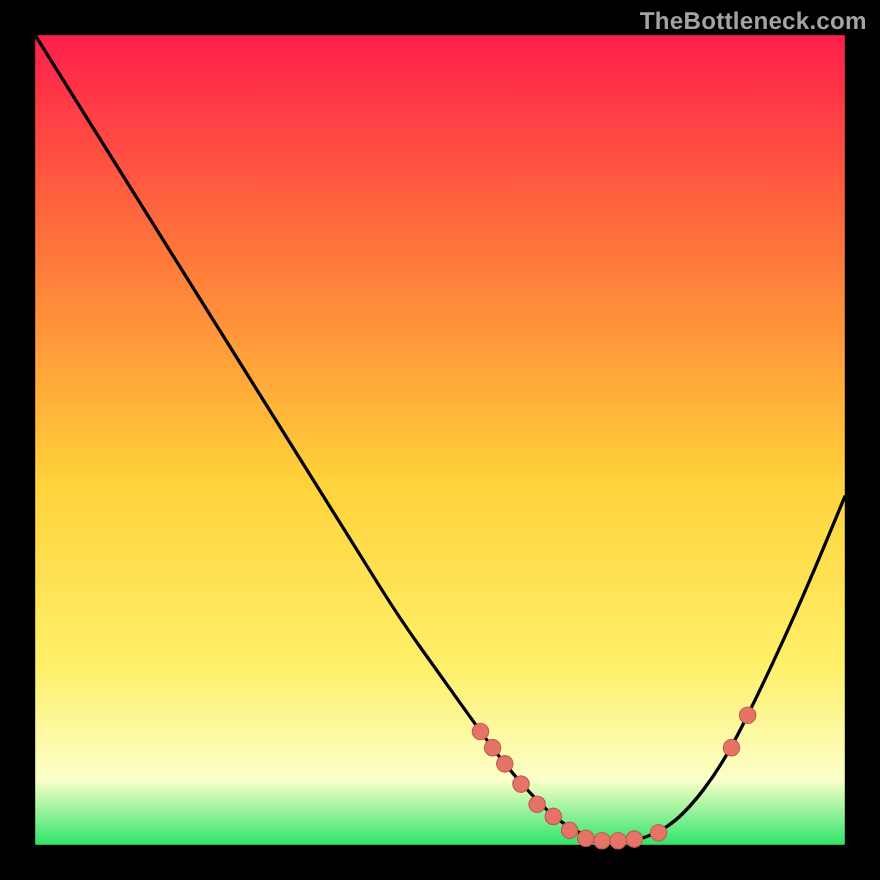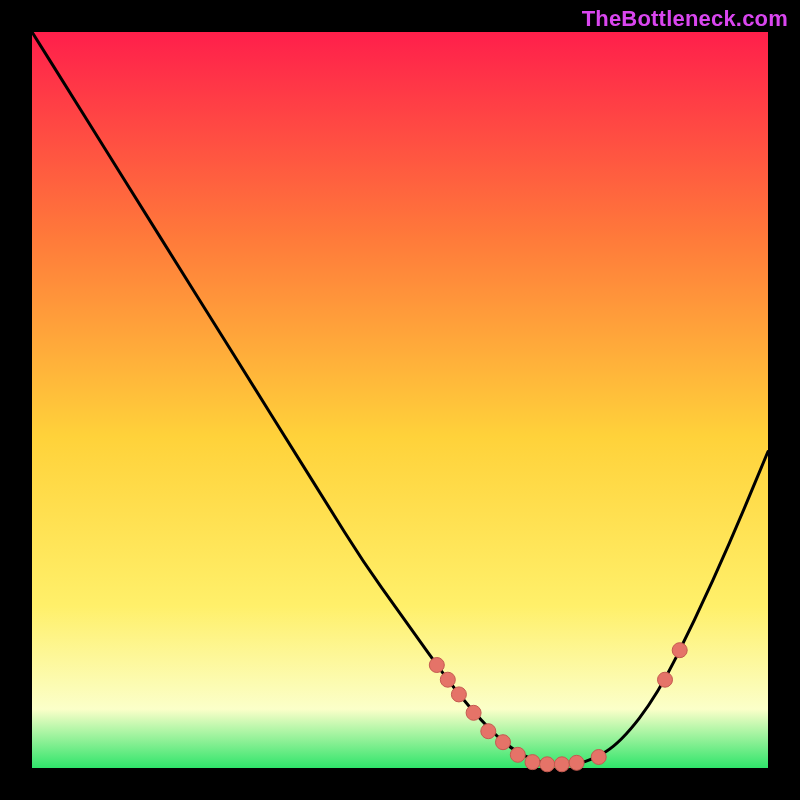--- a/index.html
+++ b/index.html
@@ -14,21 +14,21 @@
   .frame {
     position: relative;
     width: 800px;
     height: 800px;
     background: #000000;
   }
   .watermark {
     position: absolute;
     top: 6px;
     right: 12px;
-    color: #d946ef;
+    color: #a3a3a3;
     font-size: 22px;
     font-weight: 600;
     letter-spacing: 0.2px;
     user-select: none;
   }
   svg {
     display: block;
   }
 </style>
 </head>

